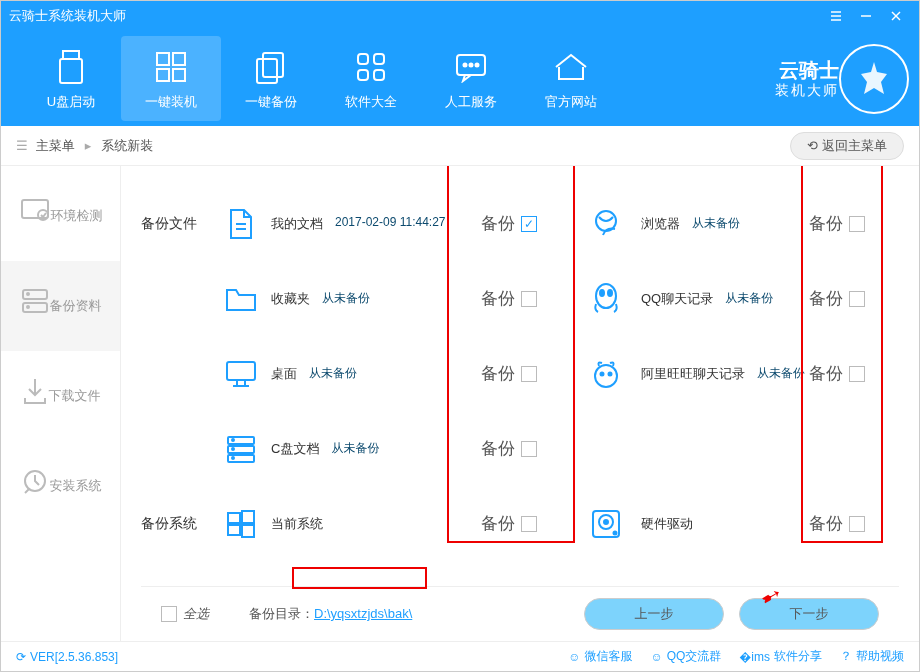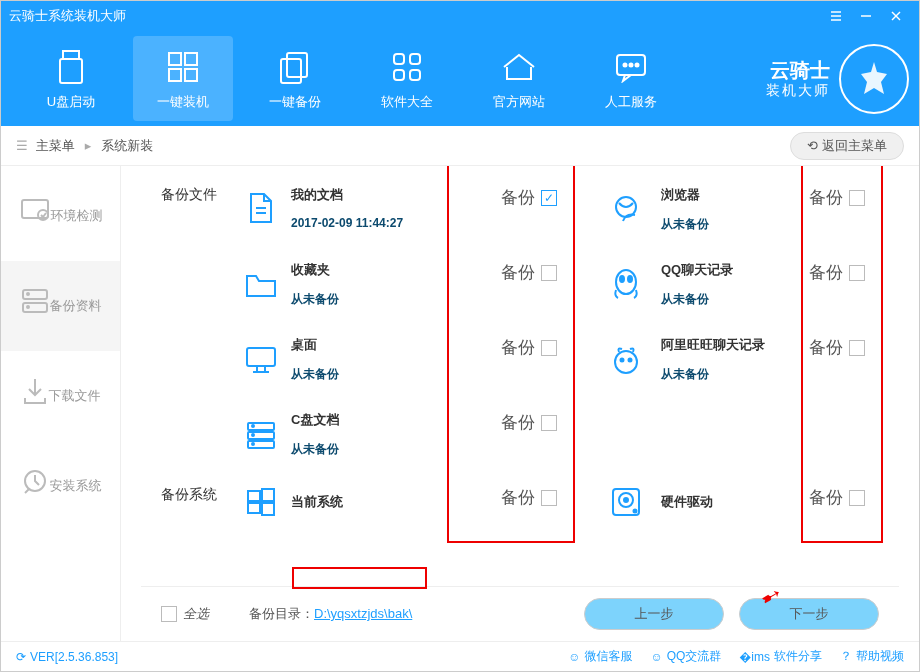--- a/index.html
+++ b/index.html
@@ -3,43 +3,43 @@
 <meta charset="utf-8">
 <style>
 *{box-sizing:border-box;margin:0;padding:0;font-family:"Microsoft YaHei",Arial,sans-serif;}
 body{background:#f5f5f5;width:920px;height:672px;overflow:hidden;}
 .window{width:920px;height:672px;background:#fff;display:flex;flex-direction:column;border:1px solid #ccc;}
 .titlebar{height:30px;background:#1e9fff;color:#fff;display:flex;align-items:center;padding:0 8px;font-size:13px;}
 .titlebar .title{flex:1;}
 .winbtn{width:30px;height:30px;display:flex;align-items:center;justify-content:center;cursor:pointer;}
 .winbtn svg{stroke:#fff;}
 .header{height:95px;background:#1e9fff;display:flex;align-items:center;padding:0 10px 0 20px;}
-.nav{display:flex;gap:12px;}
+.nav{display:flex;gap:0;}
 .nav-item{width:100px;height:85px;display:flex;flex-direction:column;align-items:center;justify-content:center;color:#fff;font-size:13px;cursor:pointer;border-radius:4px;}
 .nav-item.active{background:rgba(255,255,255,0.2);}
 .nav-item .ic{height:40px;display:flex;align-items:center;justify-content:center;margin-bottom:6px;}
-.brand{margin-left:auto;display:flex;align-items:center;color:#fff;gap:9px;}
+.brand{margin-left:auto;display:flex;align-items:center;color:#fff;gap:0;}
 .brand-text{text-align:right;font-size:20px;font-weight:bold;line-height:1.2;}
 .brand-sub{font-size:14px;font-weight:normal;letter-spacing:2px;}
 .brand-circle{width:70px;height:70px;border:2px solid #fff;border-radius:50%;display:flex;align-items:center;justify-content:center;}
 .crumb{height:40px;background:#fff;border-bottom:1px solid #eee;display:flex;align-items:center;padding:0 15px;font-size:13px;color:#555;}
 .crumb .ar{margin:0 10px;color:#aaa;}
 .ret-btn{margin-left:auto;background:#f0f0f0;border:1px solid #ddd;border-radius:15px;padding:4px 16px;font-size:13px;color:#555;cursor:pointer;display:flex;align-items:center;gap:4px;}
 .body{flex:1;display:flex;overflow:hidden;}
 .sidebar{width:120px;border-right:1px solid #eee;display:flex;flex-direction:column;padding-top:5px;}
 .sb-item{height:90px;display:flex;align-items:center;justify-content:center;color:#999;font-size:13px;cursor:pointer;}
 .sb-item.active{background:#f5f5f5;}
 .sb-item .ic{margin-bottom:8px;}
 .main{flex:1;display:flex;flex-direction:column;padding:20px 20px 0 20px;}
 .rows{flex:1;}
 .sec-label{font-size:14px;color:#333;width:70px;}
-.row{display:flex;align-items:flex-start;height:75px;margin-left:20px;}
+.row{display:flex;align-items:center;height:75px;}
 .row-left{display:flex;align-items:center;width:340px;}
 .row-icon{width:60px;display:flex;justify-content:center;color:#1e9fff;}
-.row-info{display:flex;flex-direction:column;gap:12px;font-weight:bold;}
+.row-info{display:flex;flex-direction:row;gap:12px;}
 .row-title{font-size:13px;color:#333;}
 .row-sub{font-size:12px;color:#0c4a6e;}
 .bk{display:flex;align-items:center;gap:6px;font-size:17px;color:#555;width:90px;}
 .cb{width:16px;height:16px;border:1px solid #bbb;display:flex;align-items:center;justify-content:center;cursor:pointer;}
 .cb.checked{border-color:#1e9fff;}
 .cb.checked::after{content:"✓";color:#1e9fff;font-size:12px;}
 .row-right{display:flex;align-items:center;flex:1;}
 .row-right .row-icon{width:70px;}
 .red-box{border:2px solid #e00;position:absolute;}
 .footer{height:55px;border-top:1px solid #eee;display:flex;align-items:center;padding:0 20px;font-size:13px;}
@@ -118,38 +118,38 @@
               <rect x="5" y="5" width="10" height="10" rx="3"></rect>
               <rect x="21" y="5" width="10" height="10" rx="3"></rect>
               <rect x="5" y="21" width="10" height="10" rx="3"></rect>
               <rect x="21" y="21" width="10" height="10" rx="3"></rect>
             </svg>
           </div>
           <span>软件大全</span>
         </div>
       <div class="nav-item">
           <div class="ic">
-            <svg width="36" height="36" viewBox="0 0 36 36" fill="none" stroke="#fff" stroke-width="2">
-              <path d="M6 18 L6 30 L30 30 L30 18"></path>
-              <path d="M3 18 L18 6 L33 18"></path>
-            </svg>
-          </div>
-          <span>官方网站</span>
-        </div>
-      <div class="nav-item">
-          <div class="ic">
             <svg width="36" height="32" viewBox="0 0 36 32" fill="none" stroke="#fff" stroke-width="2">
               <rect x="4" y="4" width="28" height="20" rx="3"></rect>
               <path d="M12 24 L10 30 L18 24"></path>
               <circle cx="12" cy="14" r="1.5" fill="#fff"></circle>
               <circle cx="18" cy="14" r="1.5" fill="#fff"></circle>
               <circle cx="24" cy="14" r="1.5" fill="#fff"></circle>
             </svg>
           </div>
           <span>人工服务</span>
+        </div>
+      <div class="nav-item">
+          <div class="ic">
+            <svg width="36" height="36" viewBox="0 0 36 36" fill="none" stroke="#fff" stroke-width="2">
+              <path d="M6 18 L6 30 L30 30 L30 18"></path>
+              <path d="M3 18 L18 6 L33 18"></path>
+            </svg>
+          </div>
+          <span>官方网站</span>
         </div>
     </div>
     <div class="brand">
       <div class="brand-text">
           <div>云骑士</div>
           <div class="brand-sub">装机大师</div>
         </div>
       <div class="brand-circle">
           <svg width="50" height="50" viewBox="0 0 50 50" fill="#fff">
             <path d="M25 8 L28 18 L38 20 L32 28 L35 40 L25 34 L15 40 L18 28 L12 20 L22 18 Z" opacity="0.9"></path>

